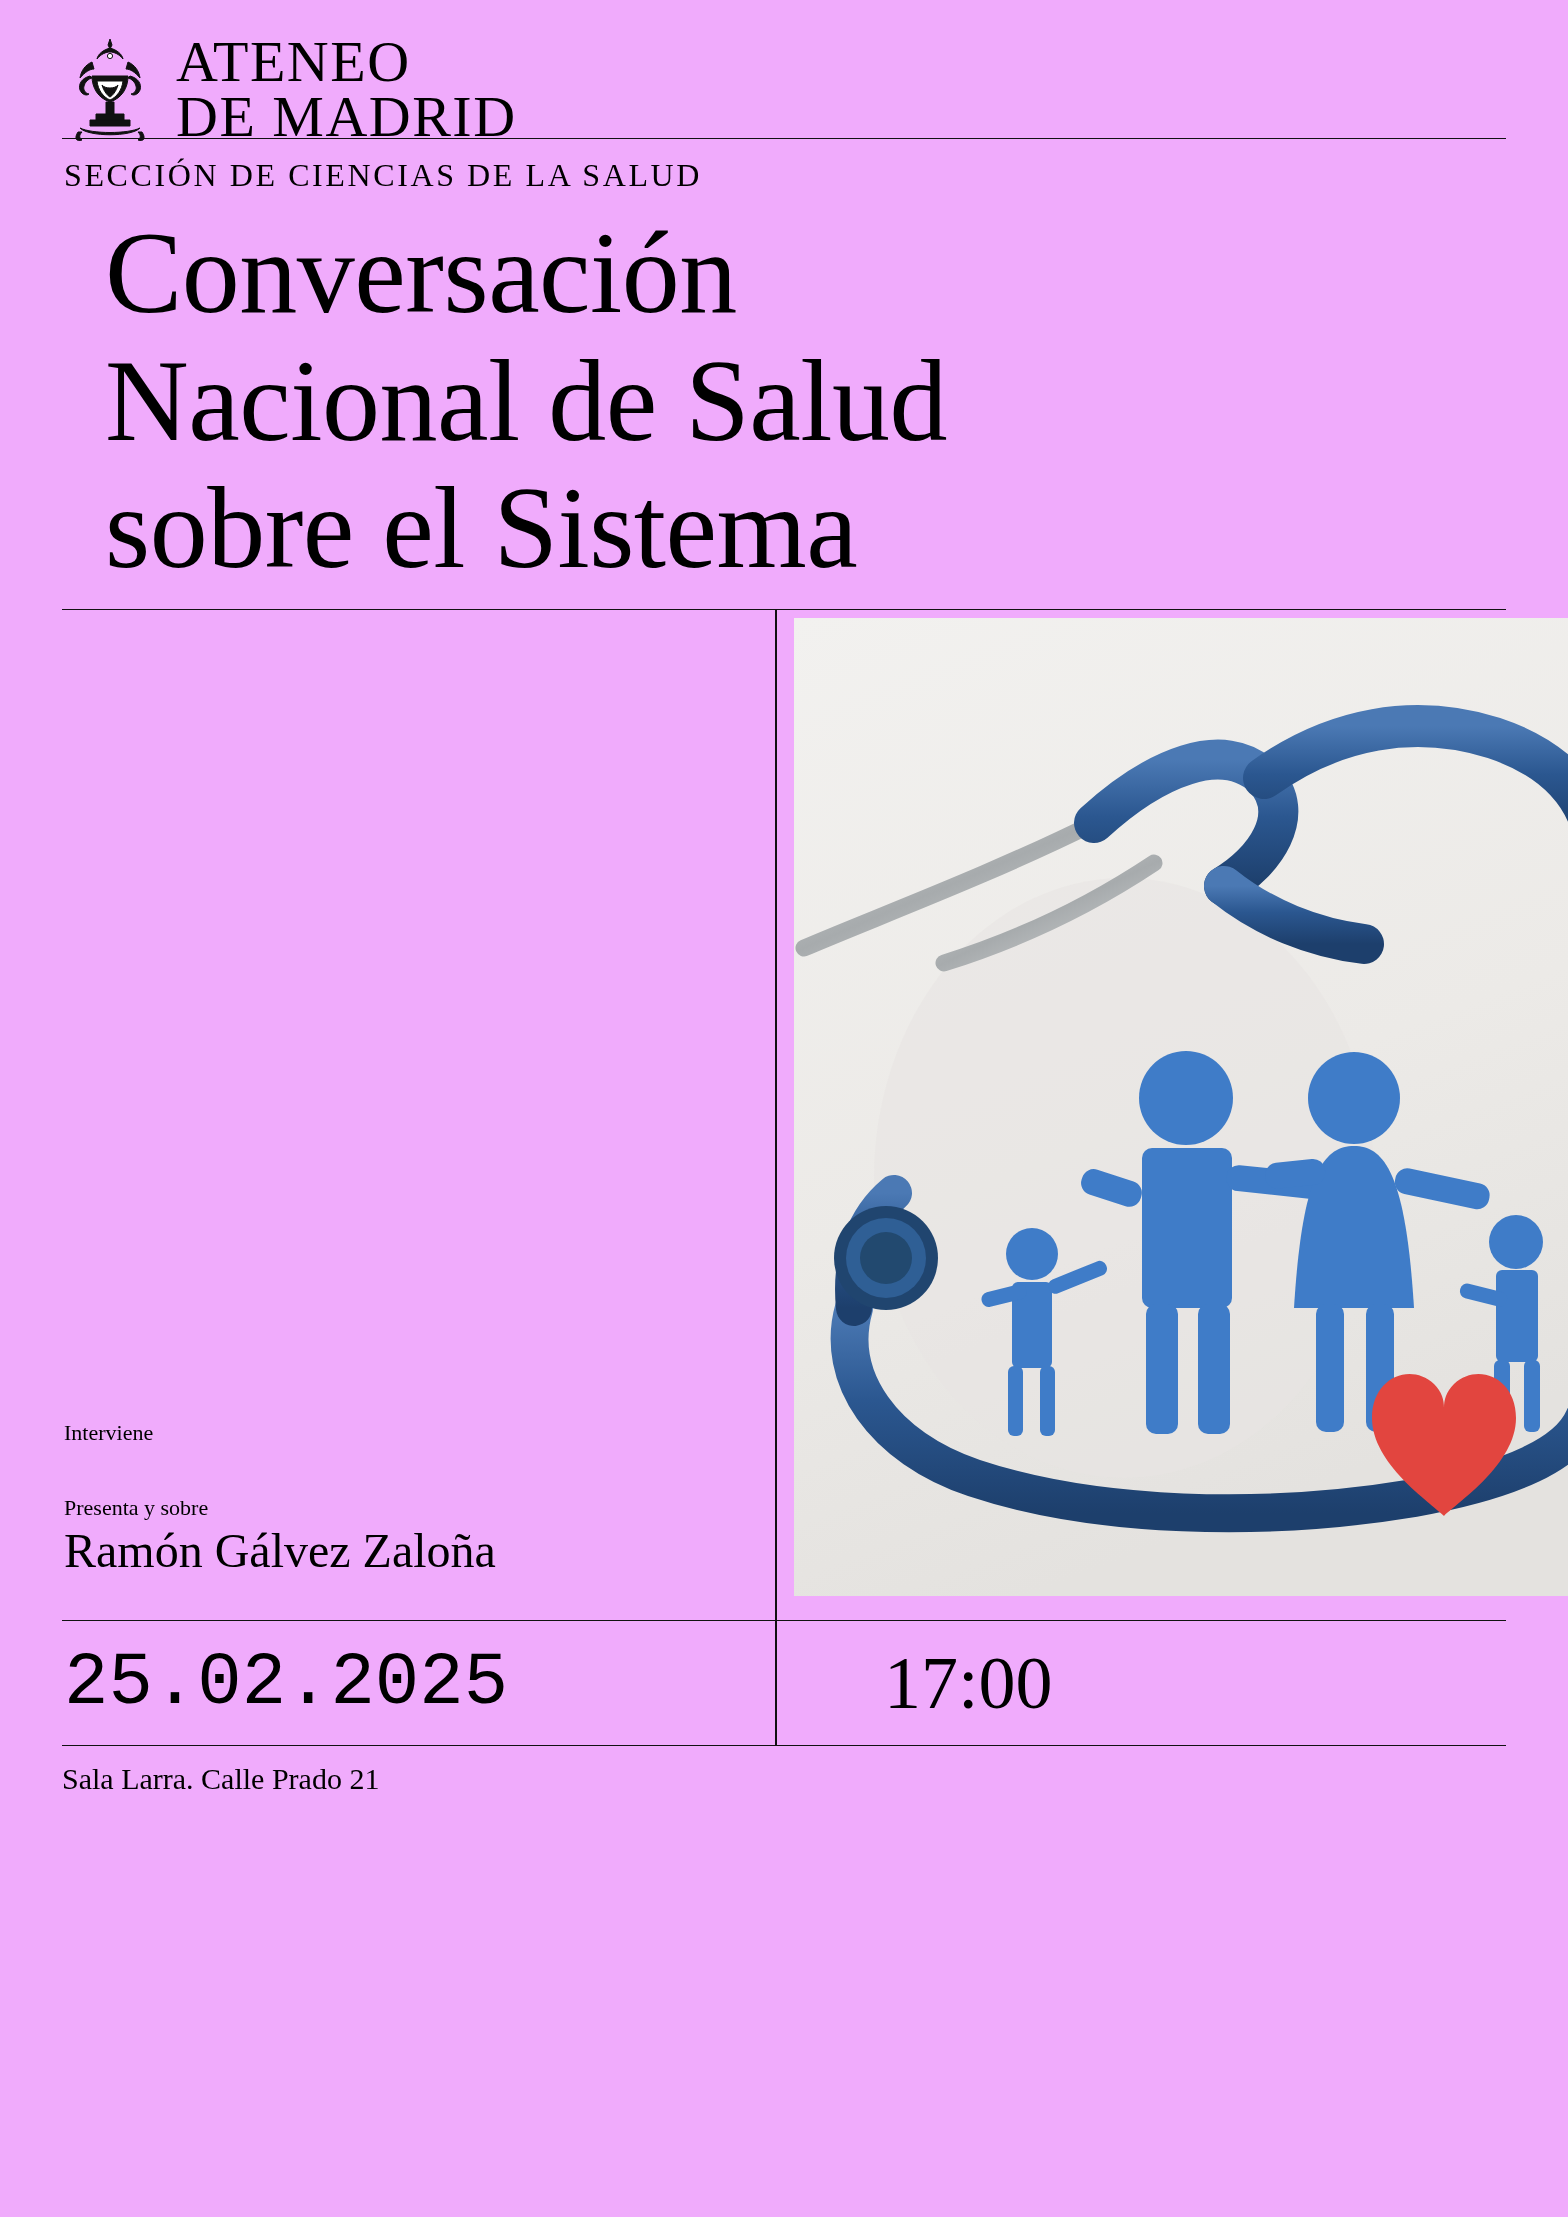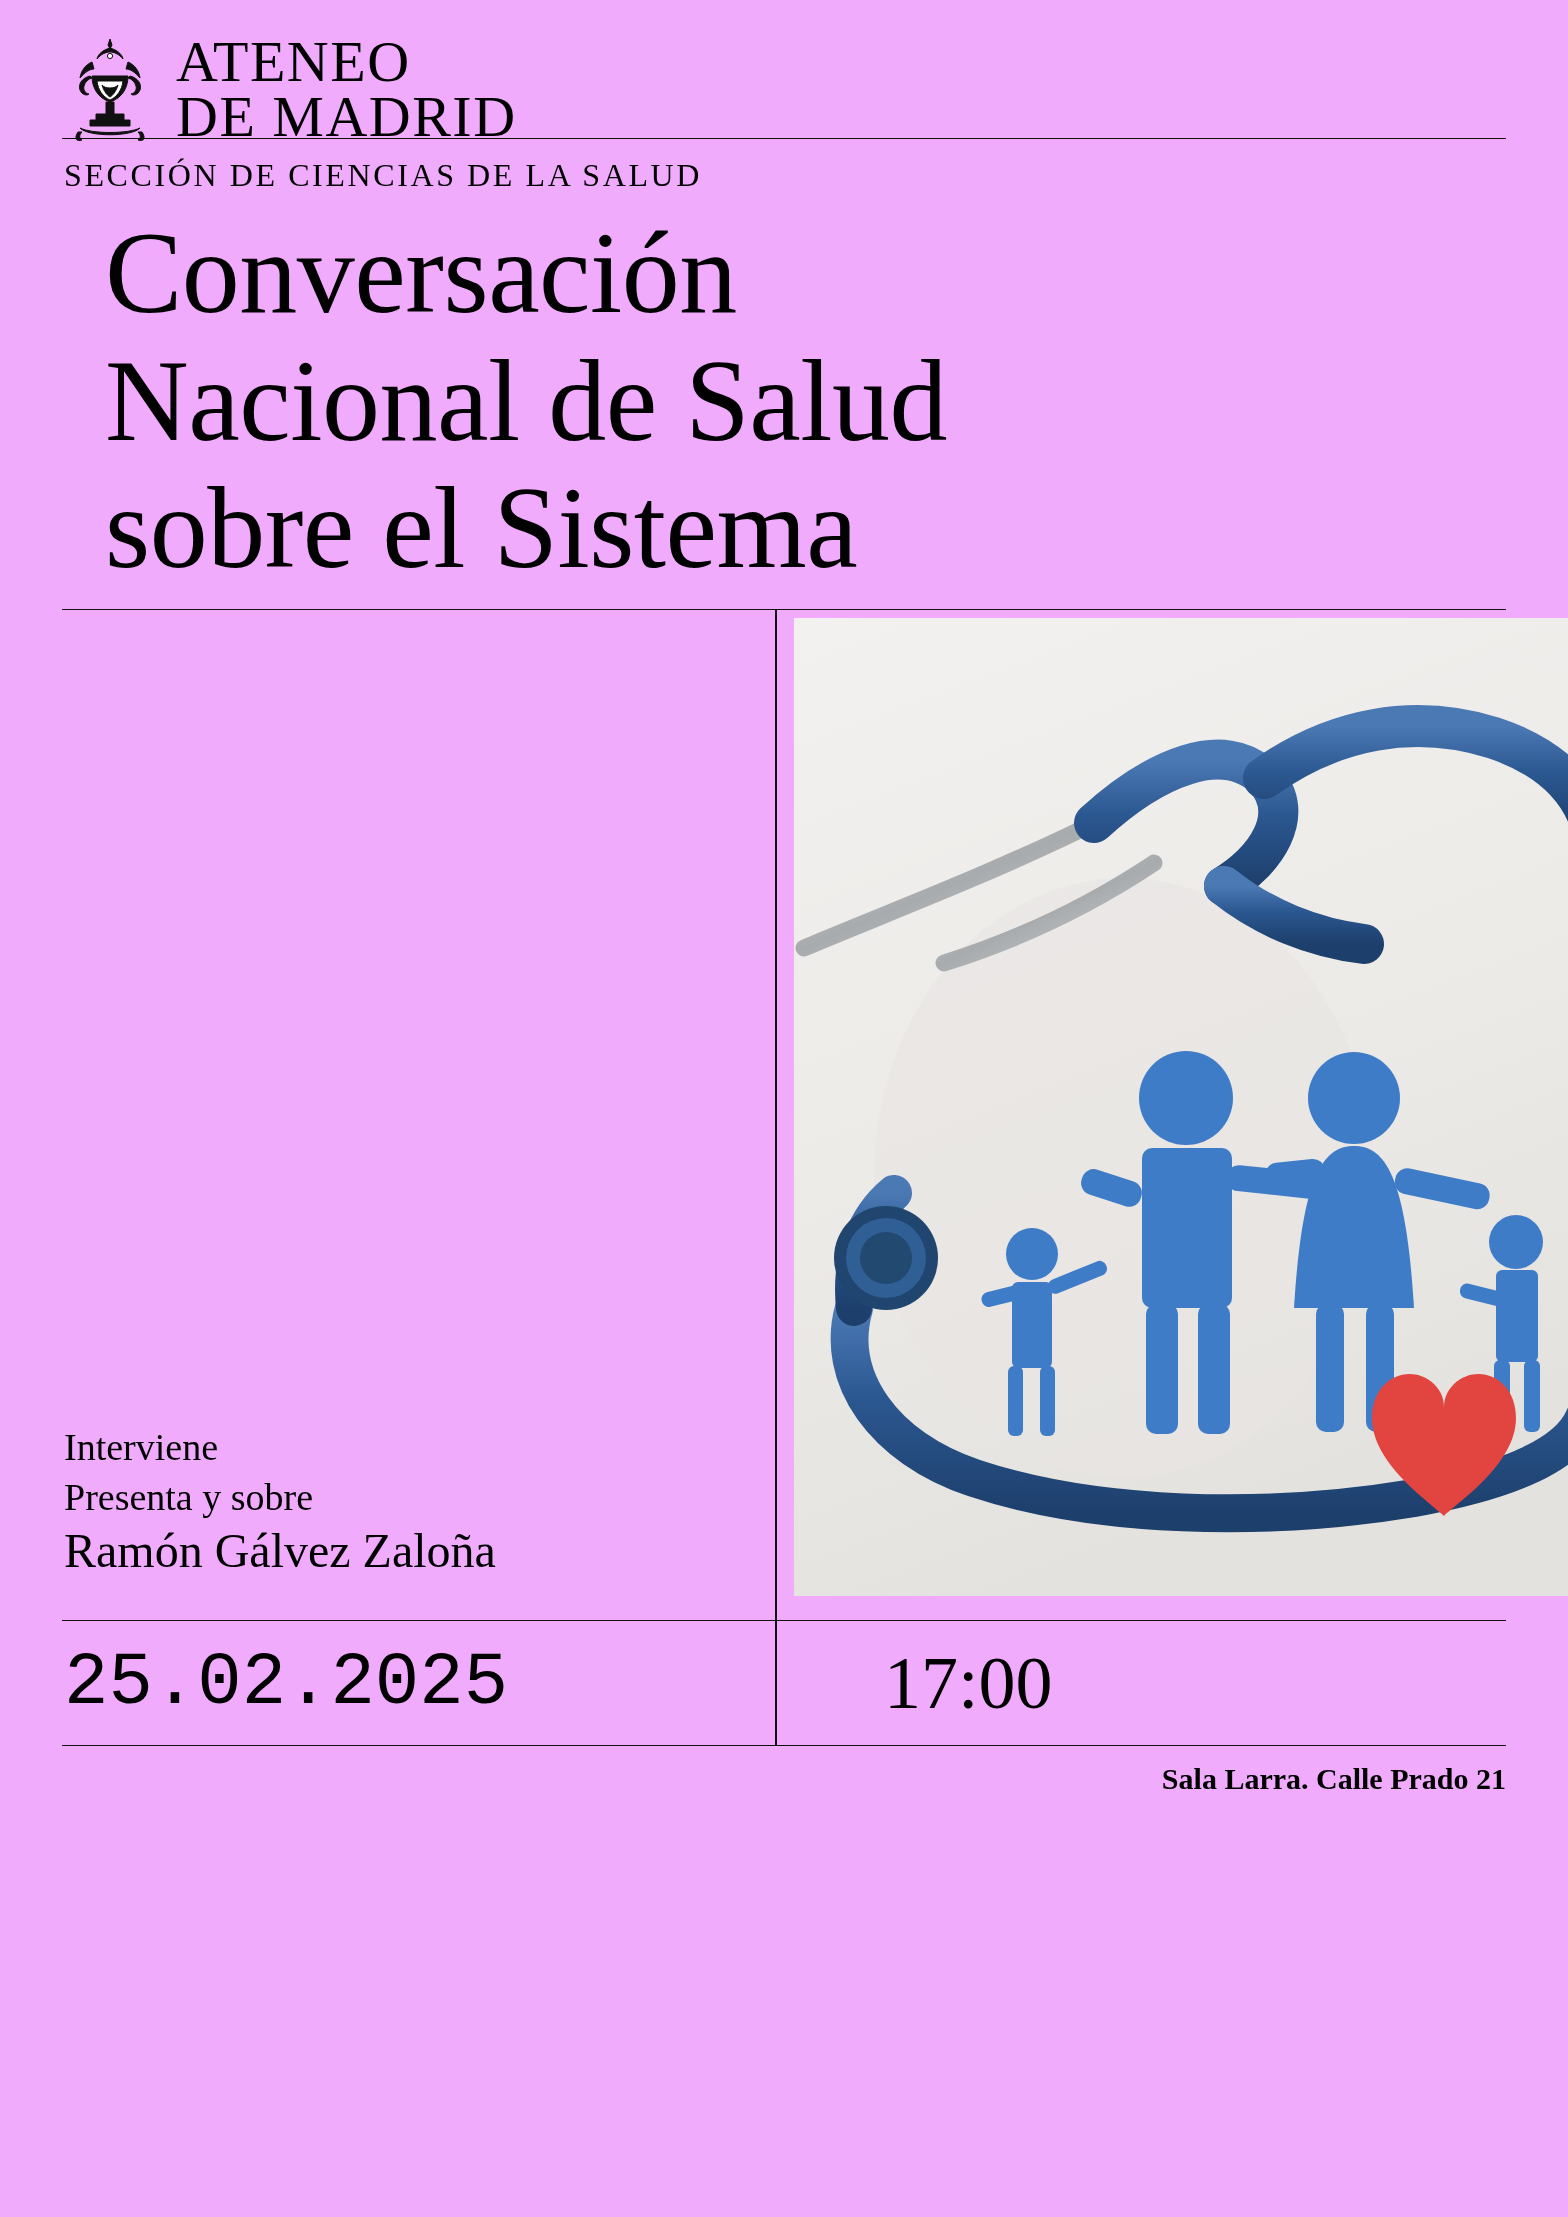--- a/index.html
+++ b/index.html
@@ -98,23 +98,24 @@
   }
   .photo svg { display: block; width: 100%; height: 100%; }
 
   .speakers {
     position: absolute;
     left: 2px;
     bottom: 40px;
     width: 660px;
   }
   .role {
-    font-size: 38px;
+    font-size: 22px;
     line-height: 1.25;
     padding-bottom: 2px;
+    margin-top: 45px;
   }
   .person {
     font-size: 48px;
     line-height: 1.18;
     padding-bottom: 18px;
   }
   .person.last { padding-bottom: 0; }
 
   
   .datetime {
@@ -138,24 +139,23 @@
     width: 1.6px;
     background: #111;
   }
   .time {
     font-size: 74px;
     line-height: 1;
     padding-left: 120px;
   }
 
   .venue {
-    text-align: right;
+    text-align: left;
     font-size: 30px;
     padding-top: 16px;
-    font-weight: bold;
   }
 </style>
 </head>
 <body>
 
 <div class="poster">
 
   <div class="logo-row">
     <div class="crest">
       <svg viewBox="0 0 96 108" xmlns="http://www.w3.org/2000/svg">

